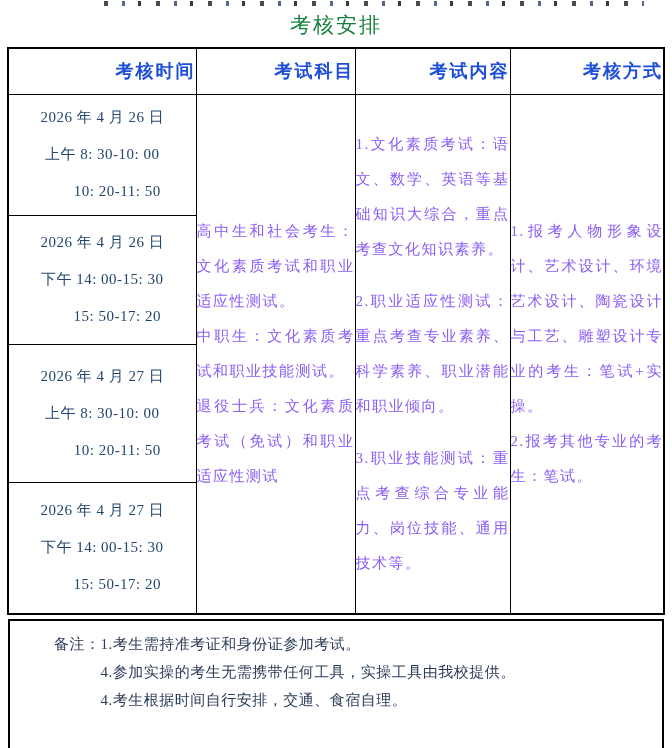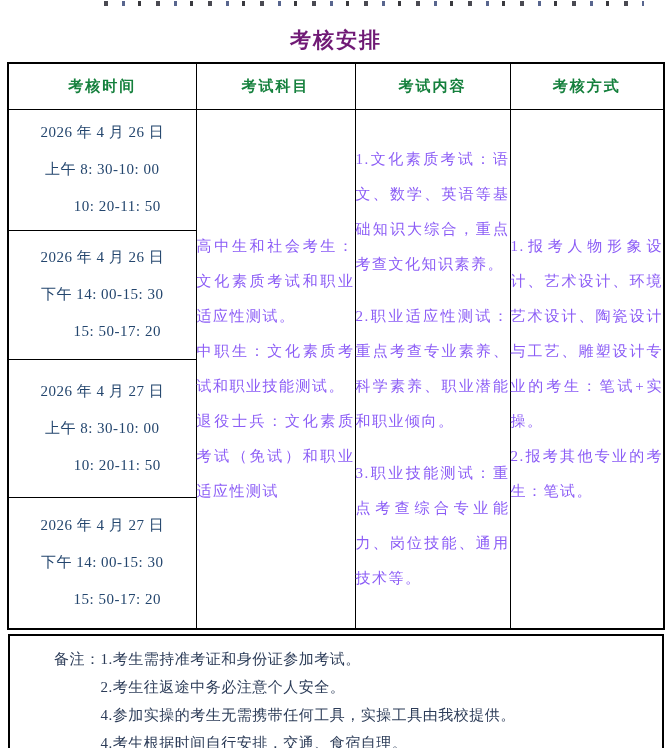--- a/index.html
+++ b/index.html
@@ -15,47 +15,47 @@
   
   .clip-strip {
     position: absolute; top: 1px; left: 104px; width: 540px; height: 5px;
     background: repeating-linear-gradient(90deg,
       #2a2a33 0 4px, transparent 4px 18px,
       #3a4a7a 18px 21px, transparent 21px 34px,
       #16161c 34px 37px, transparent 37px 52px);
     opacity: 0.85;
   }
   .page-title {
-    margin-top: 26px;
+    margin-top: 11px;
     text-align: center;
     font-family: "Liberation Sans", sans-serif;
-    font-weight: bold;
+    font-weight: normal;
     font-size: 21px;
     letter-spacing: 2px;
-    color: #701a75;
+    color: #15803d;
   }
   table.sched {
     border-collapse: collapse;
     table-layout: fixed;
     width: 656px;
     margin: 8px auto 0 auto;
     border: 2px solid #000;
   }
   table.sched th, table.sched td {
     border: 1px solid #000;
     padding: 0;
   }
   th.hdr {
     height: 46px;
     font-family: "Liberation Sans", sans-serif;
     font-weight: bold;
-    font-size: 15px;
+    font-size: 18px;
     letter-spacing: 2px;
-    color: #15803d;
-    text-align: center;
+    color: #1d4ed8;
+    text-align: right;
     vertical-align: middle;
   }
   td.timecell {
     text-align: center;
     vertical-align: middle;
     color: #24466e;
     font-size: 15px;
     line-height: 37px;
     letter-spacing: 0.5px;
     margin-top: 40px;
@@ -152,17 +152,16 @@
       <span class="t3" style="display:block">15: 50-17: 20</span>
     </td>
   </tr>
 </tbody>
   </table>
 
 <div class="notes-box">
   <span class="notes-label">备注：</span>
   <span class="notes-items">
     <span class="note-item">1.考生需持准考证和身份证参加考试。</span>
-    <span class="note-item">2.考生往返途中务必注意个人安全。</span>
     <span class="note-item">4.参加实操的考生无需携带任何工具，实操工具由我校提供。</span>
     <span class="note-item">4.考生根据时间自行安排，交通、食宿自理。</span>
   </span>
 </div>
 
 </body></html>

